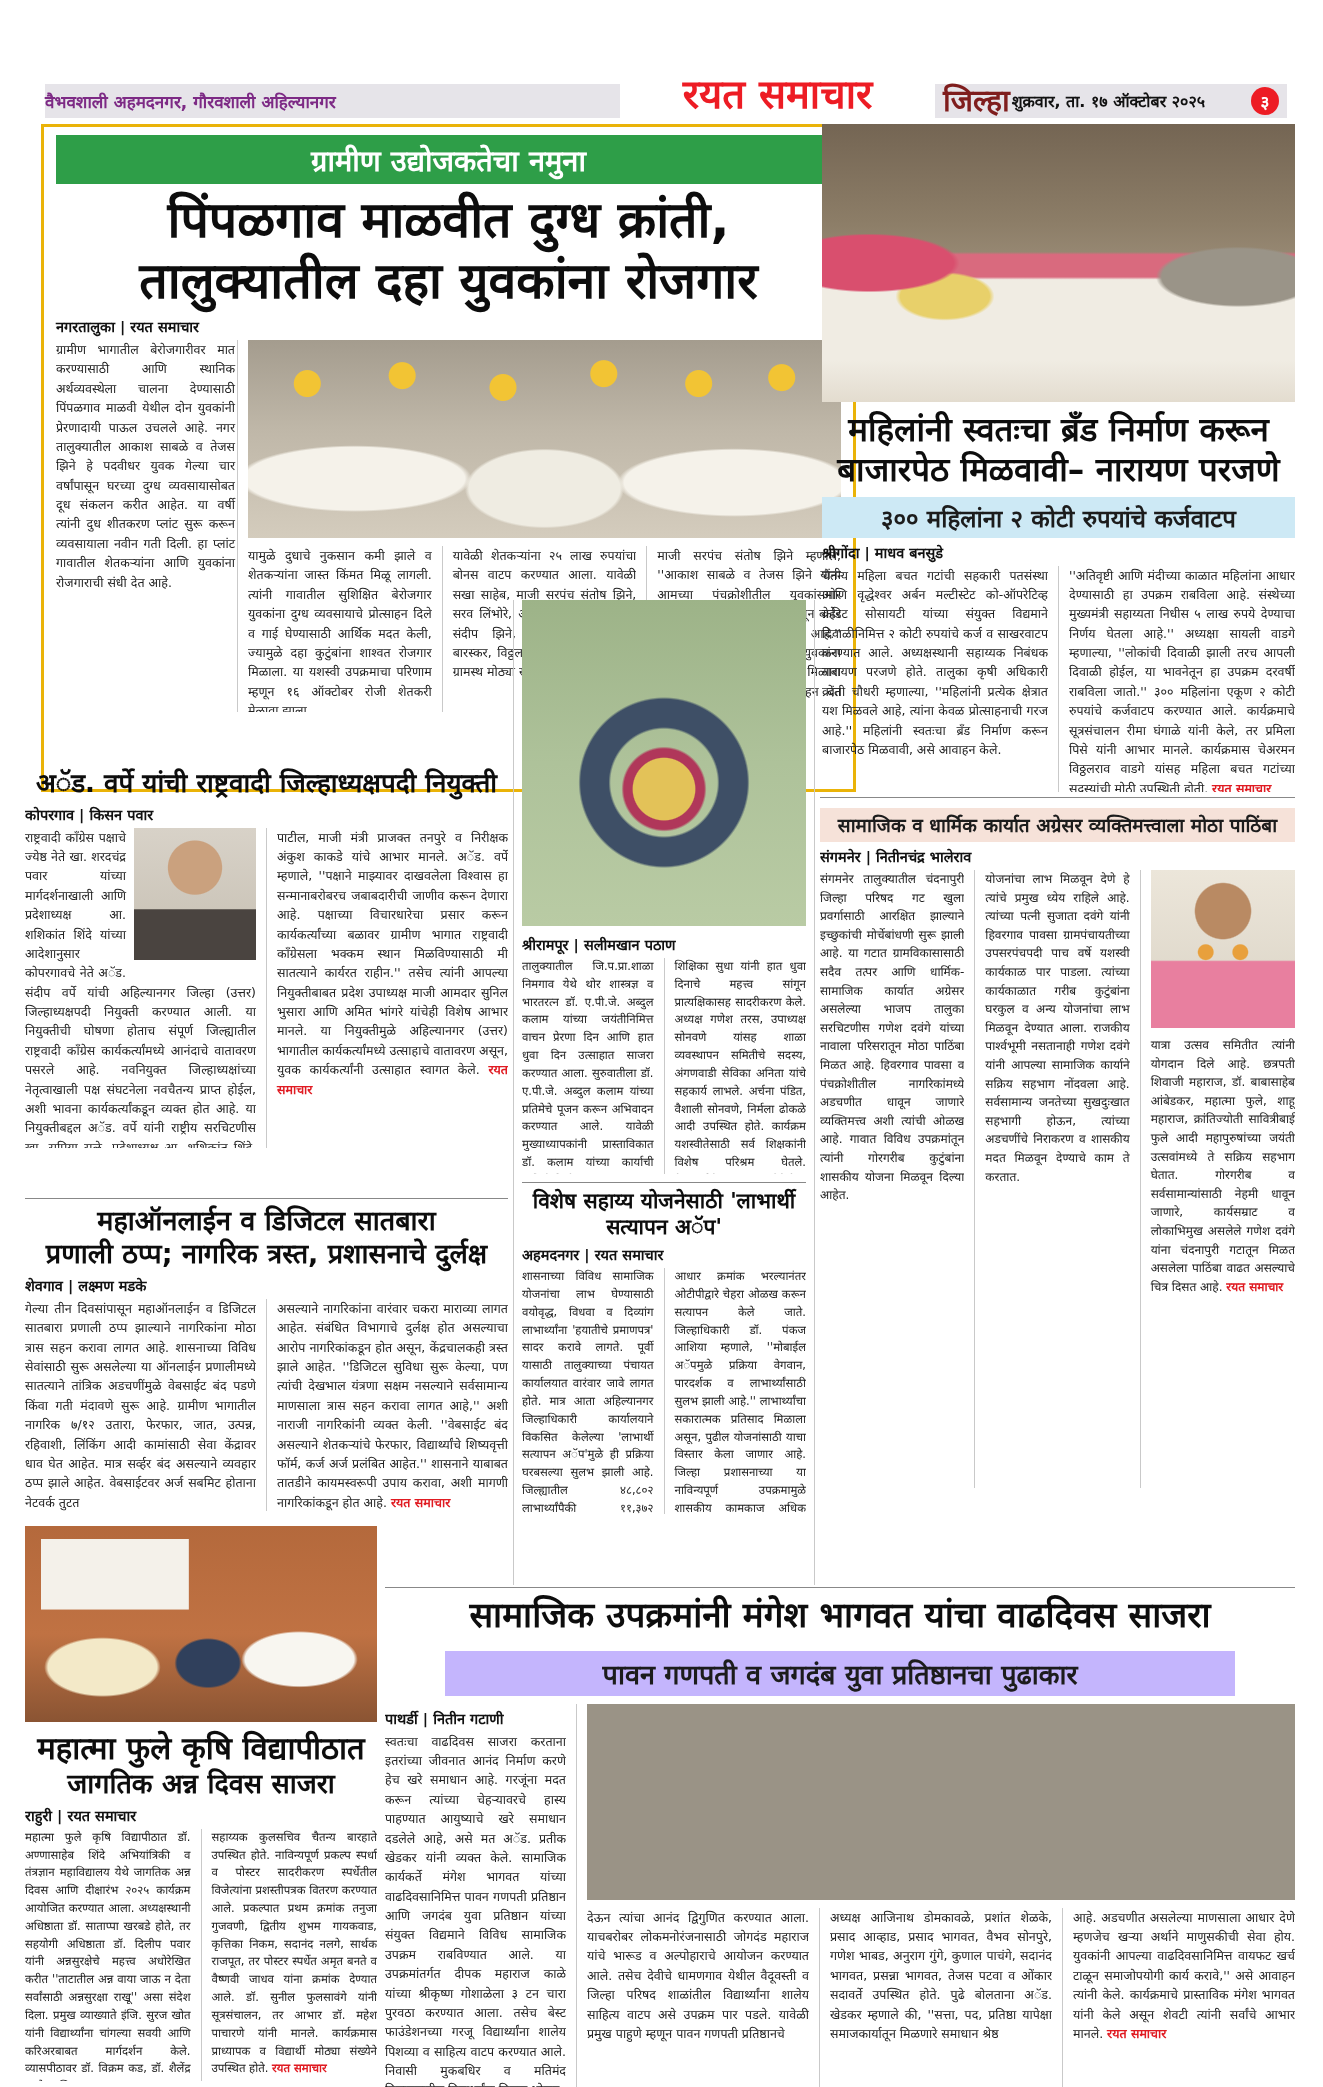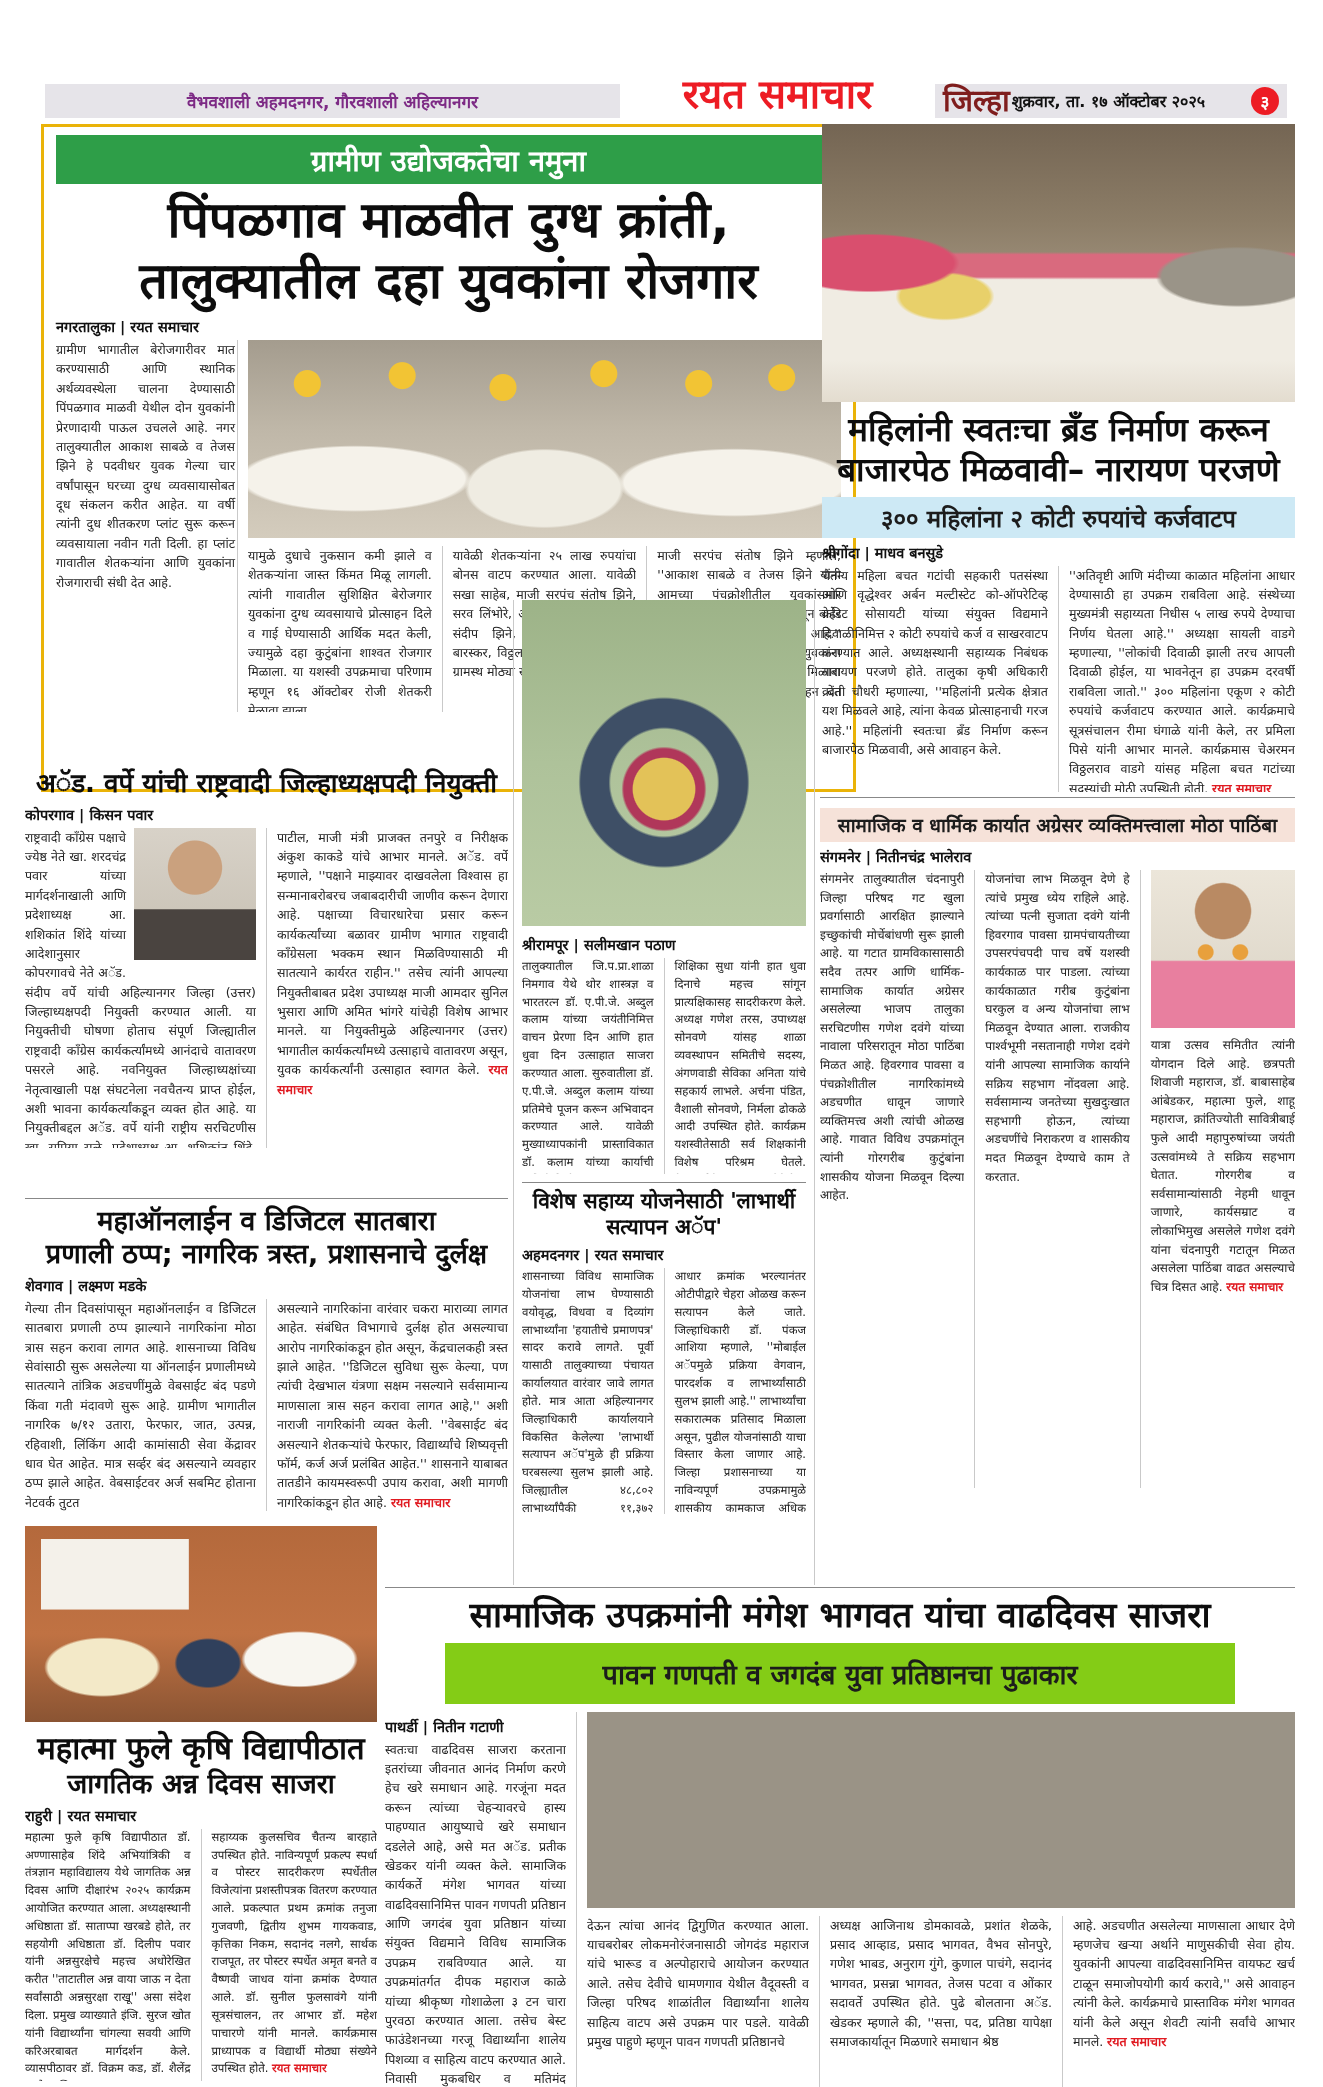--- a/index.html
+++ b/index.html
@@ -1,21 +1,21 @@
 <!DOCTYPE html>
 <html><head>
 <meta charset="utf-8">
 <style>
   * { box-sizing: border-box; margin: 0; padding: 0; }
   html,body { background:#f2f2f2; }
   body { font-family:"DejaVu Sans", sans-serif; }
   .page { position:relative; width:1323px; height:2087px; background:#ffffff; margin:0 auto; overflow:hidden; color:#1c1c1c; }
 
   
-  .banner-left { position:absolute; left:45px; top:84px; width:575px; height:34px; background:#e6e4e9; display:flex; align-items:center; justify-content:center; }
+  .banner-left { position:absolute; left:45px; top:84px; width:575px; height:34px; background:#e6e4e9; display:flex; align-items:center; }
   .banner-left span { color:#7d2a85; font-weight:bold; font-size:17px; }
   .masthead { position:absolute; left:620px; top:72px; width:315px; text-align:center; color:#ed1c24; font-weight:bold; font-size:40px; line-height:1.1; }
   .banner-right { position:absolute; left:935px; top:84px; width:352px; height:34px; background:#e6e4e9; display:flex; align-items:center; padding:0 8px; }
   .section-name { font-size:30px; font-weight:bold; color:#7f1d1d; line-height:34px; margin-right:2px; }
   .date-line { font-size:16px; font-weight:bold; color:#111; flex:1; }
   .page-circle { width:28px; height:28px; border-radius:50%; background:#ed1c24; color:#fff; font-weight:bold; font-size:17px; display:flex; align-items:center; justify-content:center; }
 
   
   .byline { font-weight:bold; font-size:14.5px; color:#111; margin:4px 0; }
   .bodytext { font-size:12.5px; line-height:1.55; text-align:justify; color:#222; overflow:hidden; }
@@ -125,21 +125,21 @@
   .gram { position:absolute; left:820px; top:797px; width:475px; height:786px; border-top:1px solid #888; padding-top:4px; overflow:hidden; }
   .gram-head { font-size:30px; }
   .gram-sub { background:#f6e2d9; font-weight:bold; font-size:19px; text-align:center; padding:4px 12px; margin-top:6px; }
   .gram-body { height:618px; margin-top:2px; }
   .gram .bodytext { font-size:12px; }
   .gram-portrait { width:100%; height:158px; margin-bottom:8px; }
 
   
   .bday { position:absolute; left:385px; top:1587px; width:910px; height:500px; border-top:1px solid #888; padding-top:6px; overflow:hidden; }
   .bday-head { font-size:35px; }
-  .bday-sub { background:#84cc16; font-weight:bold; font-size:27px; text-align:center; padding:12px 0; margin:6px 60px 0 60px; }
+  .bday-sub { background:#c4b5fd; font-weight:bold; font-size:27px; text-align:center; padding:4px 0; margin:14px 60px 0 60px; }
   .bday-row { display:flex; margin-top:8px; height:398px; overflow:hidden; }
   .bday-intro { width:192px; flex:none; border-right:1px solid #c9c9c9; padding-right:10px; }
   .bday-right { flex:1; padding-left:10px; display:flex; flex-direction:column; }
   .bday-photo { height:196px; margin-bottom:8px; }
   .bday-cols { flex:1; }
 </style>
 </head>
 <body>
 
 <div class="page">

